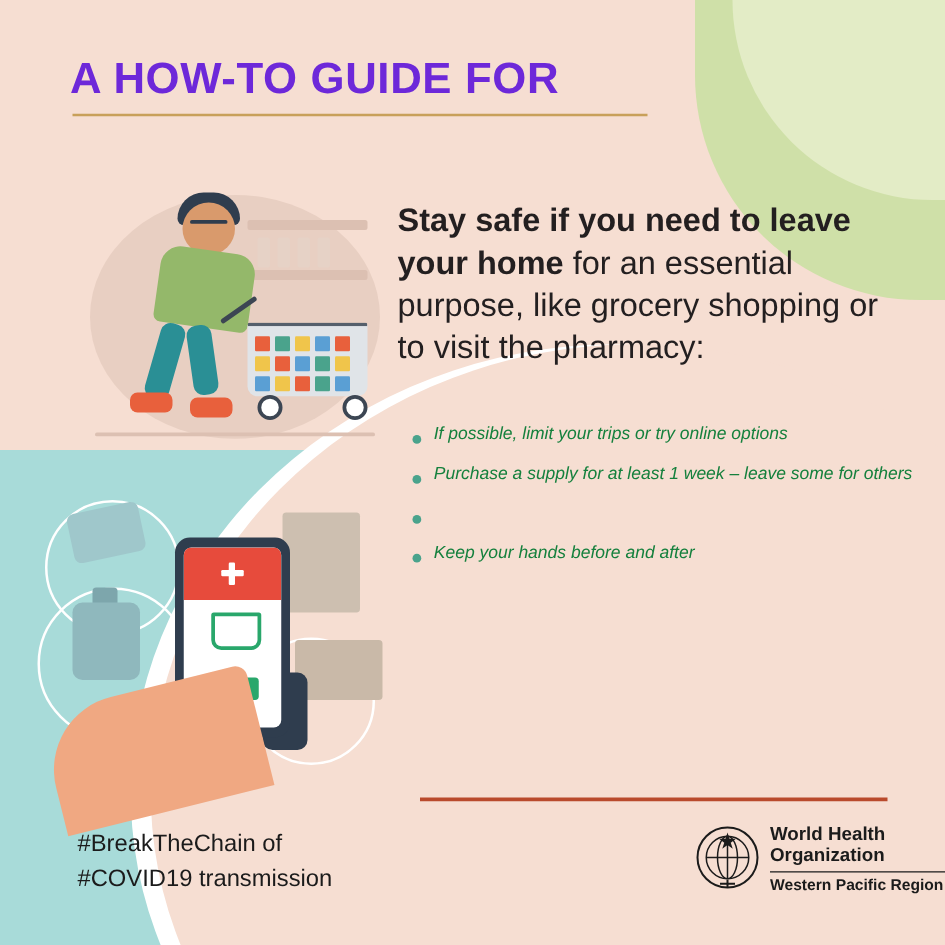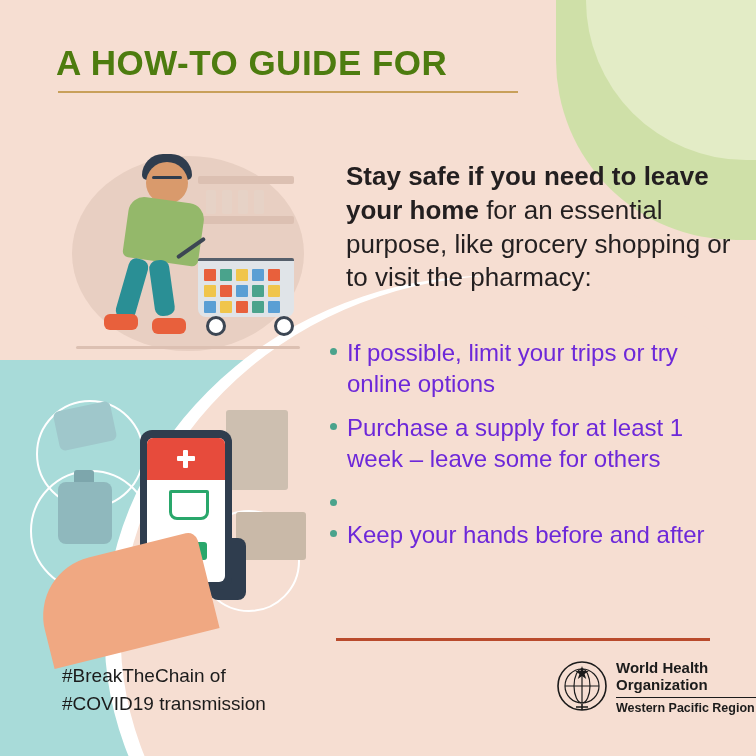--- a/index.html
+++ b/index.html
@@ -78,21 +78,21 @@
   .header {
     position: absolute;
     left: 56px;
     top: 44px;
     width: 620px;
   }
   .title-1 {
     font-size: 35px;
     font-weight: bold;
     letter-spacing: 0.5px;
-    color: #4d7c0f;
+    color: #6d28d9;
     line-height: 1.08;
     margin: 0;
   }
   .title-rule {
     width: 460px;
     height: 2px;
     background: #c8a05a;
     margin: 9px 0 7px 2px;
   }
   .title-2 {
@@ -270,21 +270,21 @@
     top: 138px;
     width: 36px;
     height: 62px;
     background: #2f3d4e;
     border-radius: 8px;
   }
 
   
   .main-text {
     position: absolute;
-    left: 346px;
+    left: 318px;
     top: 160px;
     width: 390px;
   }
   .lede {
     font-size: 26px;
     line-height: 1.3;
     color: #231f20;
     margin: 0;
   }
   .lede b {
@@ -303,23 +303,24 @@
   }
   .bullet-dot {
     flex: 0 0 auto;
     width: 7px;
     height: 7px;
     border-radius: 50%;
     background: #4aa38c;
     margin: 10px 10px 0 0;
   }
   .bullet-text {
-    font-size: 24px;
+    font-size: 14px;
     line-height: 1.28;
-    color: #6d28d9;
+    color: #15803d;
+    font-style: italic;
   }
 
   
   .footer-rule {
     position: absolute;
     left: 336px;
     top: 638px;
     width: 374px;
     height: 3px;
     background: #b94a2c;

